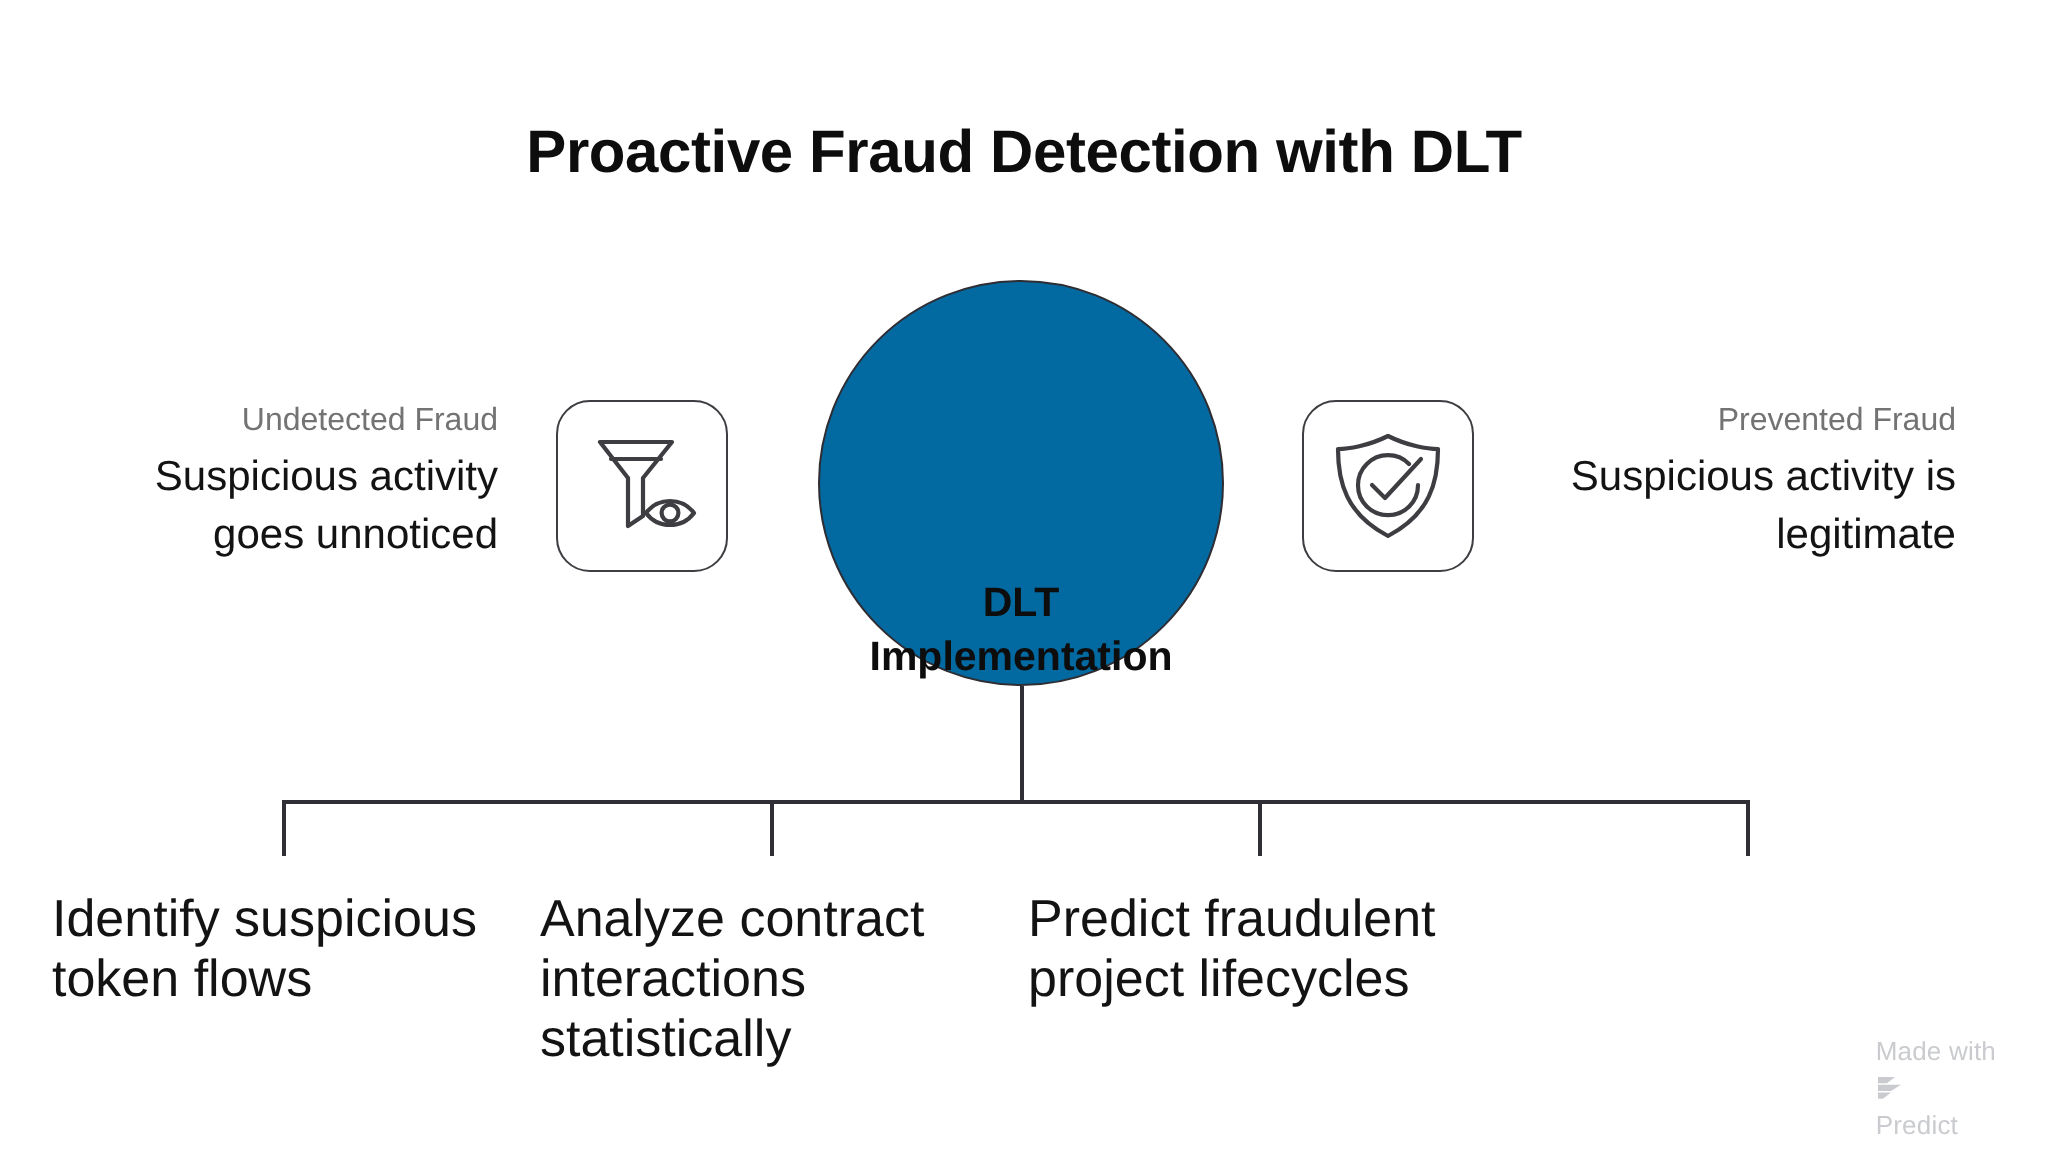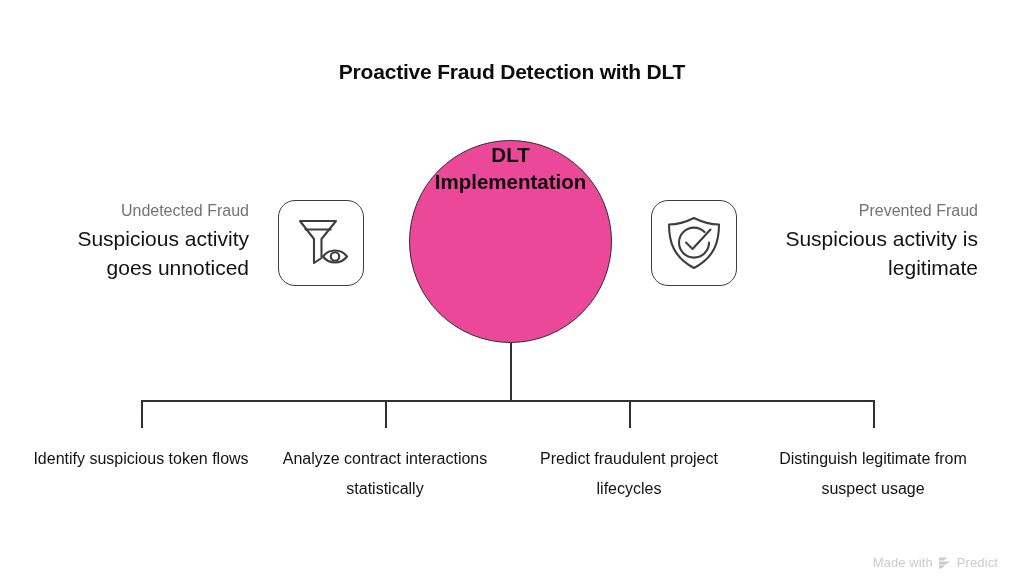--- a/index.html
+++ b/index.html
@@ -17,21 +17,21 @@
     color: #101010;
   }
 
   
   #title {
     position: absolute;
     left: 0;
     top: 60px;
     width: 1024px;
     text-align: center;
-    font-size: 21px;
+    font-size: 30px;
     font-weight: bold;
     letter-spacing: -0.2px;
     color: #0d0d0d;
   }
 
   
   .side-block {
     position: absolute;
     width: 210px;
   }
@@ -77,23 +77,23 @@
   
   #center-circle {
     position: absolute;
     left: 409px;
     top: 140px;
     width: 203px;
     height: 203px;
     border: 1.6px solid #2d2d33;
     border-radius: 50%;
     box-sizing: border-box;
-    background: #ec4899;
+    background: #0369a1;
     display: flex;
-    align-items: flex-start;
+    align-items: flex-end;
     justify-content: center;
   }
   #center-label {
     font-size: 20.5px;
     font-weight: bold;
     line-height: 27px;
     text-align: center;
     color: #0d0d0d;
     white-space: pre-line;
   }
@@ -119,38 +119,38 @@
     top: 401px;
     width: 1.6px;
     height: 27px;
   }
 
   
   .bottom-item {
     position: absolute;
     top: 444px;
     width: 230px;
-    text-align: center;
-    font-size: 16px;
+    font-size: 26px;
     line-height: 30px;
     color: #131313;
     white-space: pre-line;
   }
 
   
   #watermark {
     position: absolute;
     right: 26px;
     bottom: 17px;
     display: flex;
-    align-items: center;
+    align-items: flex-start;
     gap: 5px;
     font-size: 13px;
     color: #c9cbce;
     letter-spacing: 0.1px;
+    flex-direction: column;
   }
   #watermark svg { display: block; }
 </style>
 </head>
 <body>
 
 <div id="canvas">
 
   <div id="title">Proactive Fraud Detection with DLT</div>
 
@@ -193,21 +193,20 @@
   <div class="line" id="stem"></div>
   <div class="line" id="trunk"></div>
   <div class="line drop" style="left:141px;"></div>
   <div class="line drop" style="left:385px;"></div>
   <div class="line drop" style="left:629px;"></div>
   <div class="line drop" style="left:873px;"></div>
 
   <div class="bottom-item" style="left:26px;">Identify suspicious token flows</div>
   <div class="bottom-item" style="left:514px;">Predict fraudulent project lifecycles</div>
   <div class="bottom-item" style="left:270px;">Analyze contract interactions statistically</div>
-  <div class="bottom-item" style="left:758px;">Distinguish legitimate from suspect usage</div>
 
   <div id="watermark">
     <span>Made with</span>
     <svg width="14" height="12" viewBox="0 0 14 12">
       <g fill="#c9cbce">
         <path d="M1 0.5 L9.5 0.5 L5.5 3.6 L1 3.6 Z"></path>
         <path d="M1 4.4 L12.5 4.4 L7.5 7.5 L1 7.5 Z"></path>
         <path d="M1 8.3 L7.5 8.3 L3.5 11.4 L1 11.4 Z"></path>
       </g>
     </svg>

